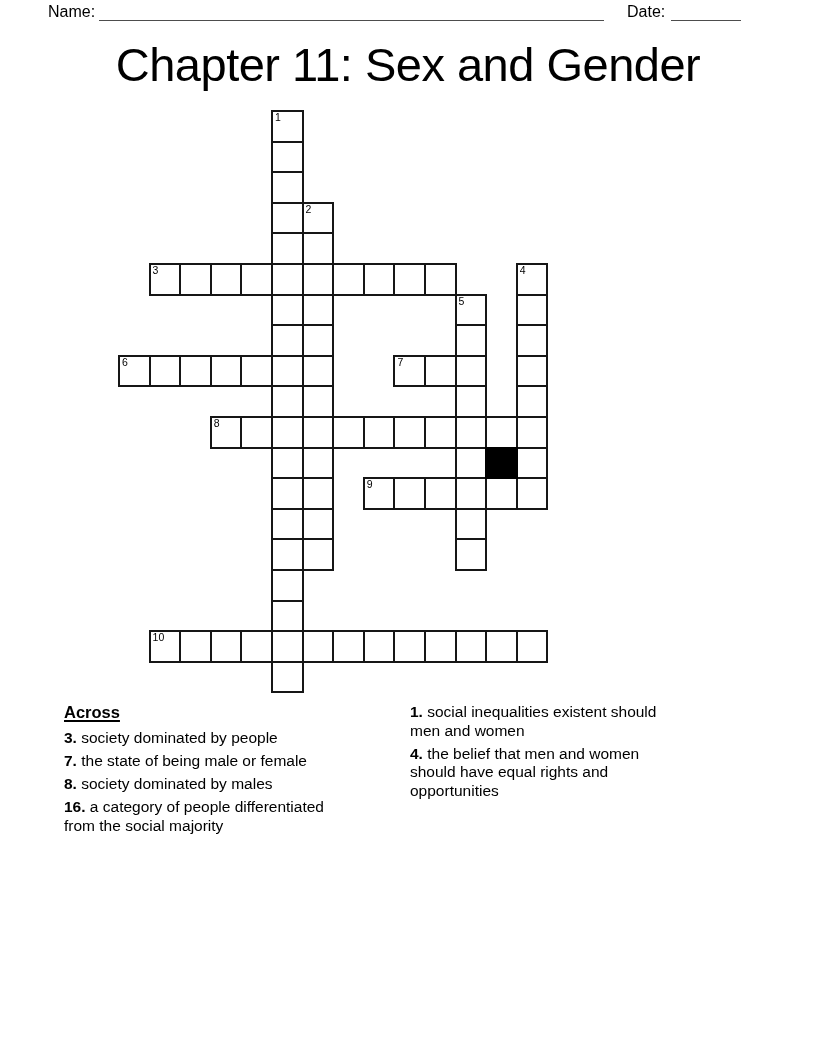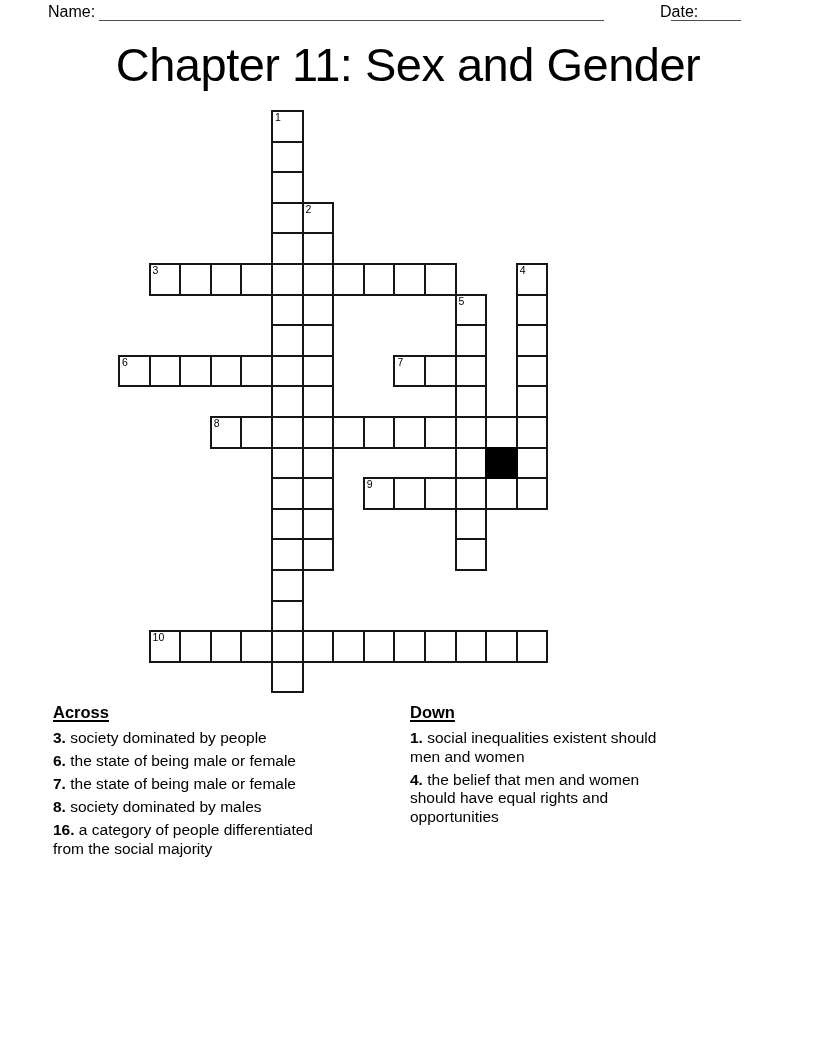--- a/index.html
+++ b/index.html
@@ -4,21 +4,21 @@
 <style>
   html,body { margin:0; padding:0; background:#888; }
   .page {
     position:relative; width:816px; height:1056px; margin:0 auto;
     background:#ffffff; overflow:hidden;
     font-family:"Liberation Sans", sans-serif; color:#000;
   }
   
   .hdr-label { position:absolute; top:2px; font-size:16px; line-height:19px; color:#000; }
   #name-label { left:48px; }
-  #date-label { left:660px; }
+  #date-label { left:627px; }
   .hline { position:absolute; top:20px; height:0; border-bottom:1.6px solid #4d4d4d; }
   #name-line { left:99px;  width:505px; }
   #date-line { left:671px; width:70px; }
   
   .title {
     position:absolute; top:37px; left:0; width:100%;
     text-align:center; font-size:47px; line-height:56px;
     font-weight:400; letter-spacing:-0.5px; color:#000;
   }
   
@@ -27,21 +27,21 @@
     position:absolute; box-sizing:border-box;
     background:#fff; border:2px solid #161616;
   }
   .cell.black { background:#000; border-color:#000; }
   .cellnum {
     position:absolute; top:0px; left:2px;
     font-size:10.5px; line-height:11px; font-weight:400; color:#000;
   }
   
   .clue-col { position:absolute; top:703px; font-size:15.5px; line-height:18.5px; }
-  #across-col { left:53px;  width:352px; }
+  #across-col { left:64px;  width:352px; }
   #down-col   { left:410px; width:376px; }
   .clue-heading {
     margin:0 0 7px 0; font-size:16.5px; line-height:19px; font-weight:700;
     text-decoration:underline; text-decoration-thickness:1.8px; text-underline-offset:2px;
   }
   .clue { margin:0 0 4.5px 0; }
   .clue b { font-weight:700; }
   .clue .t { white-space:pre-line; }
 </style>
 </head>
@@ -163,30 +163,28 @@
       <div class="cell" style="left: 454.6px; top: 630.2px; width: 32.6px; height: 32.6px;"></div>
       <div class="cell" style="left: 485.2px; top: 630.2px; width: 32.6px; height: 32.6px;"></div>
       <div class="cell" style="left: 515.8px; top: 630.2px; width: 32.6px; height: 32.6px;"></div>
       <div class="cell black" style="left: 485.2px; top: 446.6px; width: 32.6px; height: 32.6px;"></div>
     </div>
 
   <div class="clue-col" id="across-col">
     <div class="clue-heading">Across</div>
     <div id="across-list">
         <div class="clue"><b>3.</b><span class="t"> society dominated by people</span></div>
-        <div class="clue"><b>6.</b><span class="t"> the state of being male or female</span></div>
         <div class="clue"><b>7.</b><span class="t"> the state of being male or female</span></div>
         <div class="clue"><b>8.</b><span class="t"> society dominated by males</span></div>
         <div class="clue"><b>16.</b><span class="t"> a category of people differentiated
 from the social majority</span></div>
       </div>
   </div>
 
   <div class="clue-col" id="down-col">
-    <div class="clue-heading">Down</div>
     <div id="down-list">
         <div class="clue"><b>1.</b><span class="t"> social inequalities existent should
 men and women</span></div>
         <div class="clue"><b>4.</b><span class="t"> the belief that men and women
 should have equal rights and
 opportunities</span></div>
       </div>
   </div>
 
 </div>

